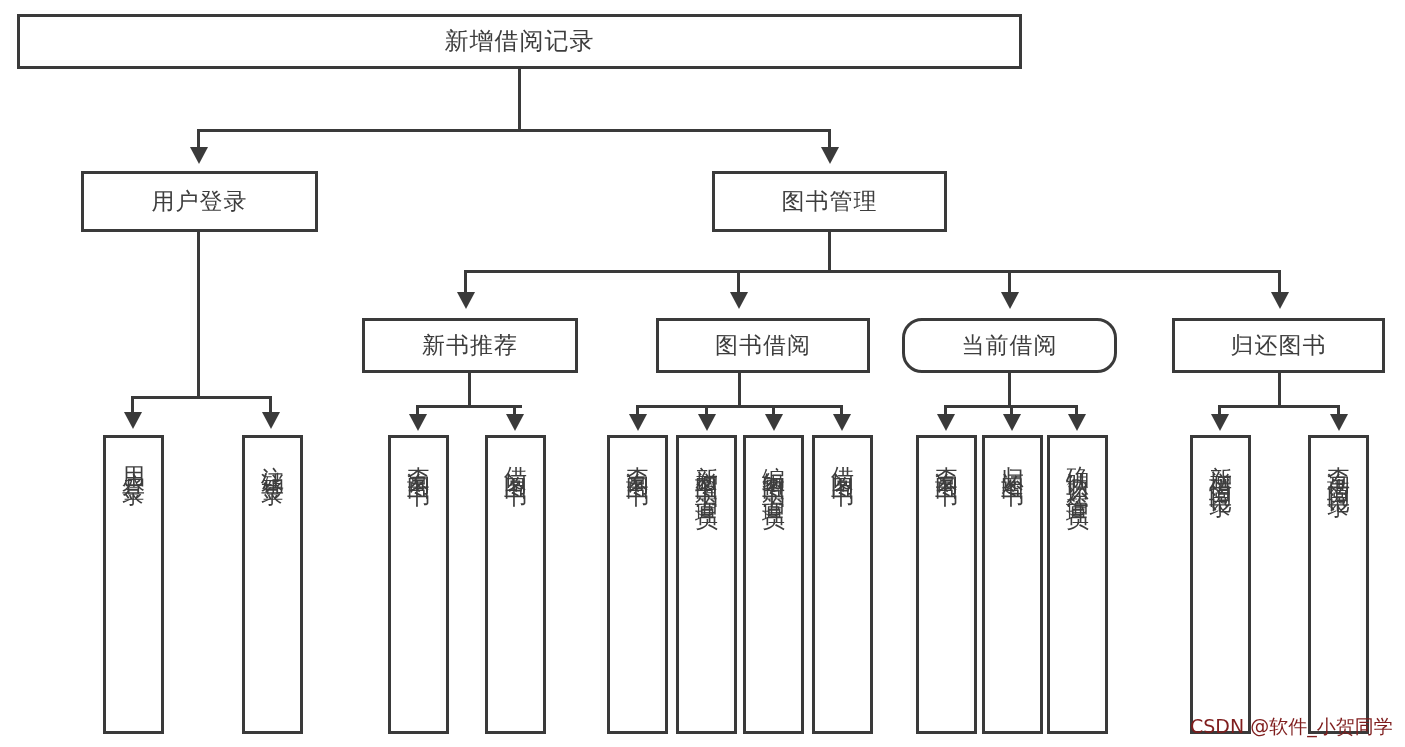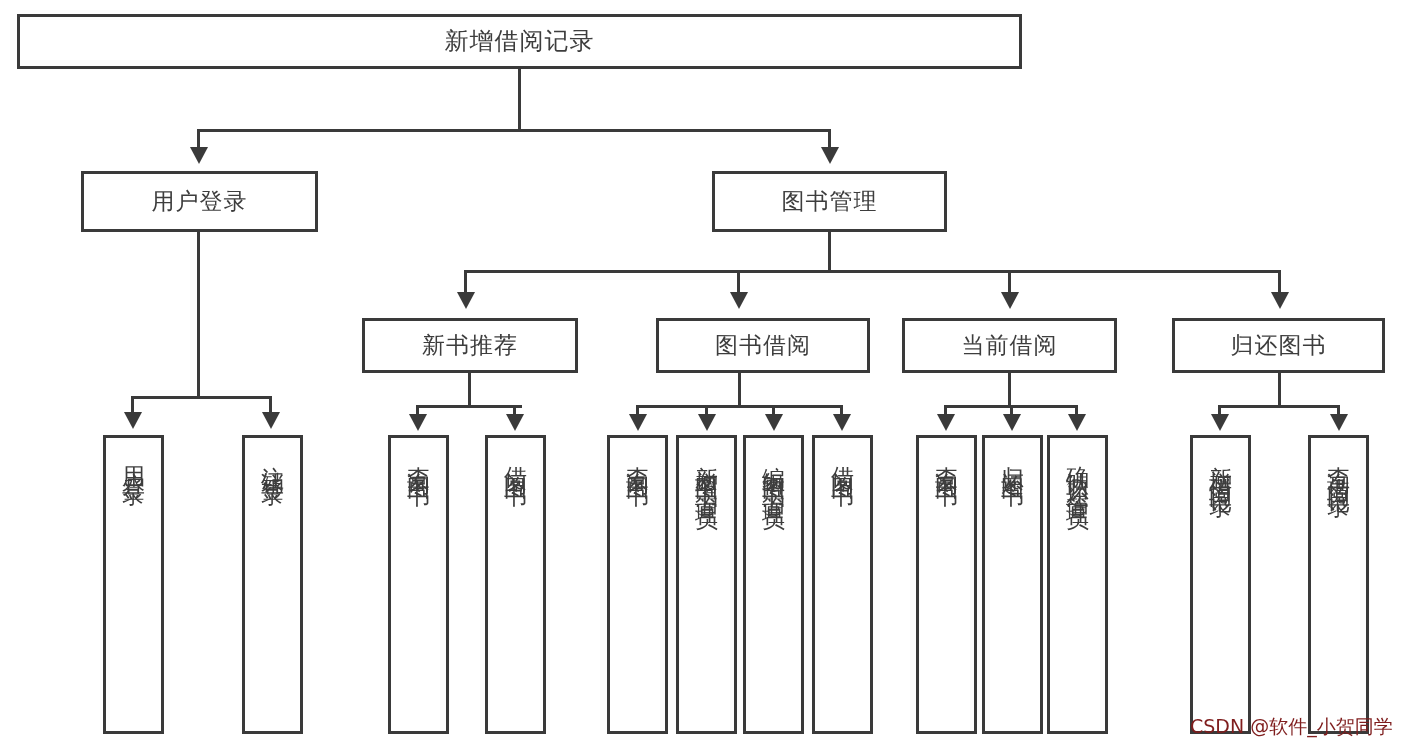--- a/index.html
+++ b/index.html
@@ -118,21 +118,21 @@
   <div class="arw" style="left:1001px; top:292px;"></div>
   <div class="ln v" style="left:1278px; top:270px; width:3px; height:24px;"></div>
   <div class="arw" style="left:1271px; top:292px;"></div>
 
   <div class="node h" id="n-new-book-rec" style="left:362px; top:318px; width:216px; height:55px;">
     <span class="lbl">新书推荐</span>
   </div>
   <div class="node h" id="n-book-borrow" style="left:632px; top:318px; width:214px; height:55px;margin-left:24px;">
     <span class="lbl">图书借阅</span>
   </div>
-  <div class="node h" id="n-current-borrow" style="left:902px; top:318px; width:215px; height:55px;">
+  <div class="node h" id="n-current-borrow" style="left:902px; top:318px; width:215px; height:55px;border-radius:20px;">
     <span class="lbl">当前借阅</span>
   </div>
   <div class="node h" id="n-borrow-record" style="left:1172px; top:318px; width:213px; height:55px;">
     <span class="lbl">归还图书</span>
   </div>
 
   <div class="ln v" style="left:468px; top:373px; width:3px; height:34px;"></div>
   <div class="ln h" style="left:416px; top:405px; width:106px; height:3px;"></div>
   <div class="ln v" style="left:416px; top:405px; width:3px; height:12px;"></div>
   <div class="arw" style="left:409px; top:414px;"></div>

